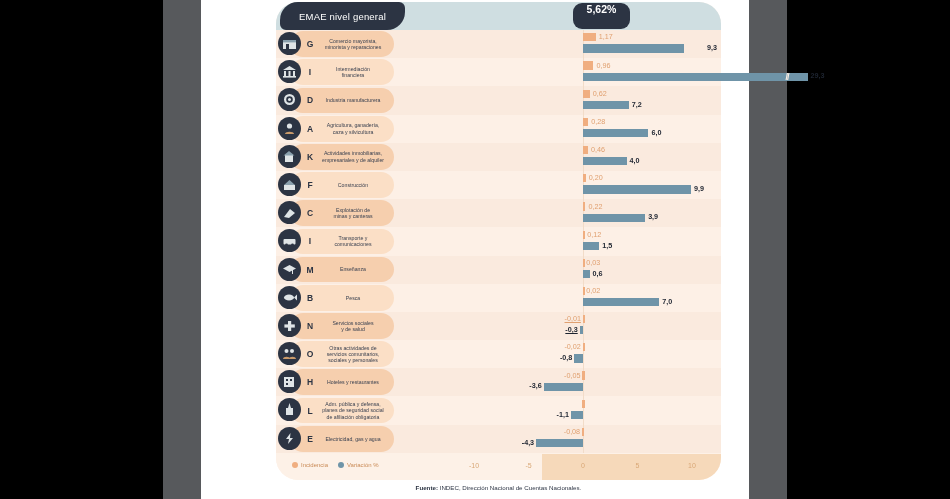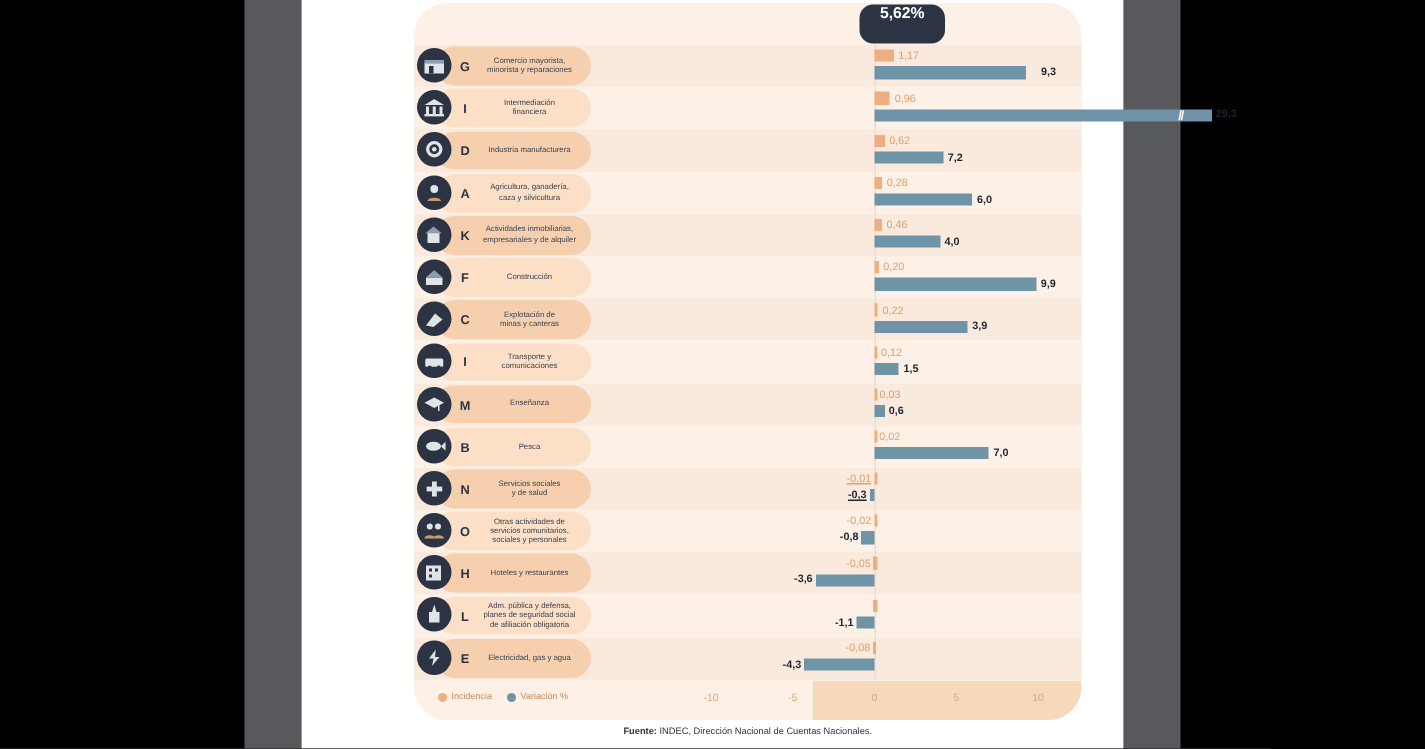--- a/index.html
+++ b/index.html
@@ -155,20 +155,25 @@
   <div class="letterbox lb-left"></div>
   <div class="letterbox lb-right"></div>
   <div class="graybar gb-left"></div>
   <div class="graybar gb-right"></div>
 
   <div class="sheet">
 
     <div class="card">
       <div class="card-bg"></div>
 
+      <div class="hdr-strip">
+        <div class="hdr-pill">
+          <span>EMAE nivel general</span>
+        </div>
+      </div>
 
       <div class="val-pill">
         <span>5,62%</span>
       </div>
 
       <div class="rows" id="rows">
           <div class="row band-b">
             <div class="rowbg"></div>
             <div class="lblpill">
               <div class="code">G</div>
@@ -179,21 +184,21 @@
                 <rect x="2" y="7" width="13" height="7" fill="#dfe4e6"></rect>
                 <rect x="2" y="5" width="13" height="2.4" fill="#8aa0ad"></rect>
                 <rect x="5" y="9" width="3" height="5" fill="#2c3443"></rect>
               </svg>
             </div>
             <div class="plot">
               <div class="zero" style="left: 307px;"></div>
               <div class="bar inc" style="left: 307px; width: 12.753px;"></div>
               <div class="bval inc" style="left: 322.753px;">1,17</div>
               <div class="bar var" style="left: 307px; width: 101.37px;"></div>
-              <div class="bval var" style="left: 418px;">9,3</div>
+              <div class="bval var" style="left: 431px;">9,3</div>
             </div>
           </div>
           <div class="row band-a">
             <div class="rowbg"></div>
             <div class="lblpill">
               <div class="code">I</div>
               <div class="lbl">Intermediación<br>financiera</div>
             </div>
             <div class="icon">
               <svg viewBox="0 0 17 17">

